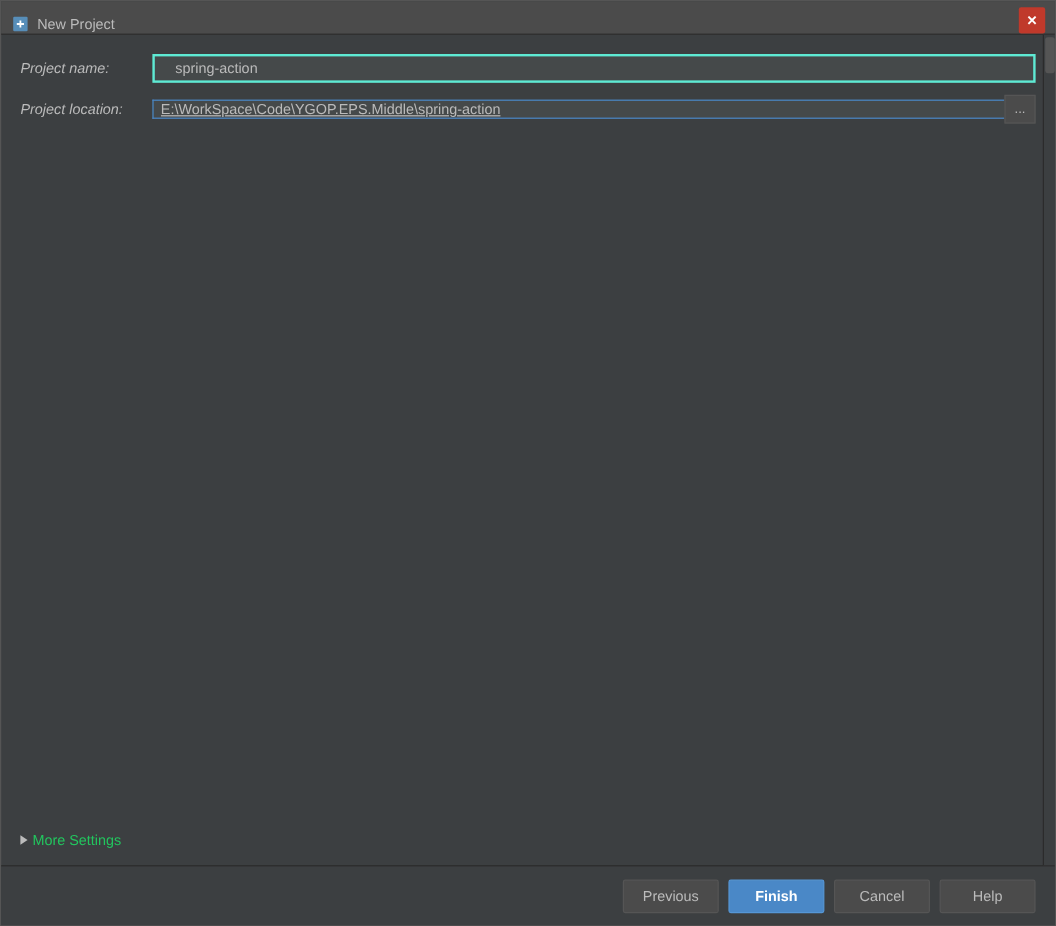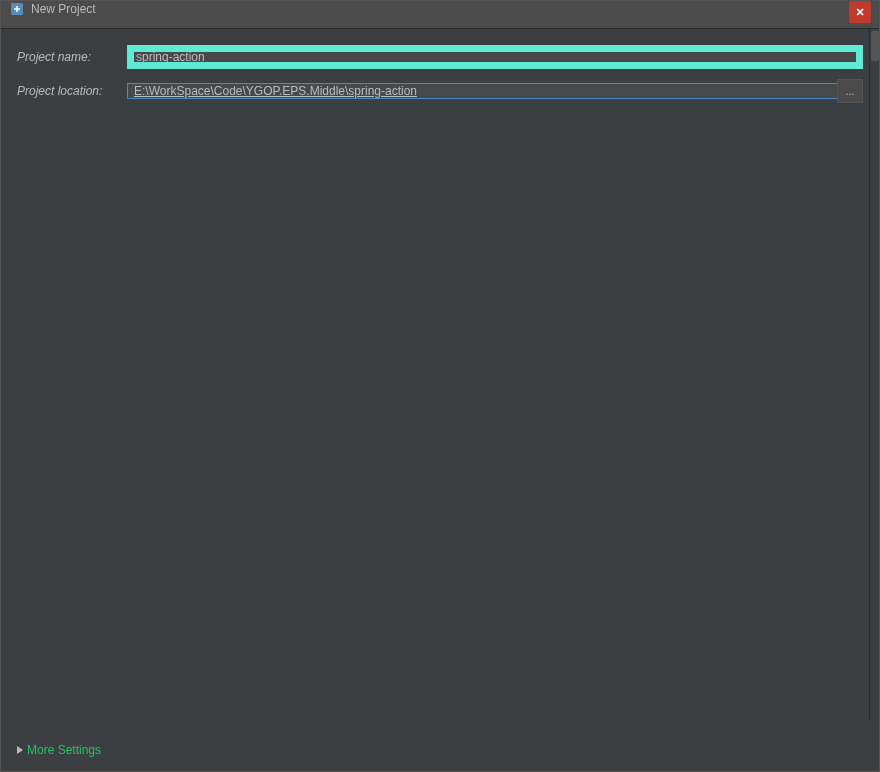--- a/index.html
+++ b/index.html
@@ -24,21 +24,21 @@
       background: #3c3f41;
       display: flex;
       flex-direction: column;
       border: 1px solid #555555;
     }
 
     .title-bar {
       background: #4b4b4b;
       height: 28px;
       display: flex;
-      align-items: flex-start;
+      align-items: flex-end;
       justify-content: space-between;
       padding: 0 8px;
       flex-shrink: 0;
       border-bottom: 1px solid #2b2b2b;
     }
 
     .title-bar-left {
       display: flex;
       align-items: center;
       gap: 6px;
@@ -100,24 +100,24 @@
       color: #bbbbbb;
       font-size: 12px;
       flex-shrink: 0;
       font-style: italic;
     }
 
     .form-input {
       flex: 1;
       height: 24px;
       background: #45494a;
-      border: 7px solid #5eead4;
-      color: #bbbbbb;
-      font-size: 12px;
-      padding: 0 2px;
+      border: 2px solid #5eead4;
+      color: #bbbbbb;
+      font-size: 12px;
+      padding: 0 17px;
       outline: none;
     }
 
     .location-row {
       display: flex;
       align-items: center;
       margin-bottom: 22px;
     }
 
     .location-input-wrapper {
@@ -263,17 +263,23 @@
     </div>
 
     <div class="spacer"></div>
 
     <div class="more-settings">
       <span class="triangle"></span>
       <span>More Settings</span>
     </div>
   </div>
 
+  <div class="footer">
+    <button class="btn">Previous</button>
+    <button class="btn btn-primary">Finish</button>
+    <button class="btn">Cancel</button>
+    <button class="btn">Help</button>
+  </div>
 
   <div class="scrollbar-area">
     <div class="scrollbar-thumb"></div>
   </div>
 </div>
 
 </body></html>

